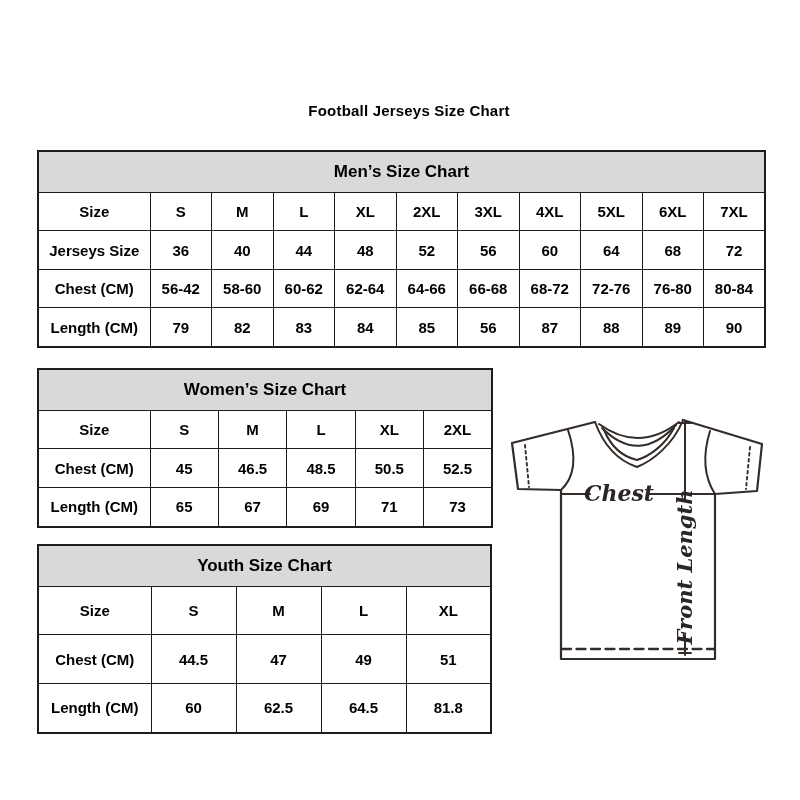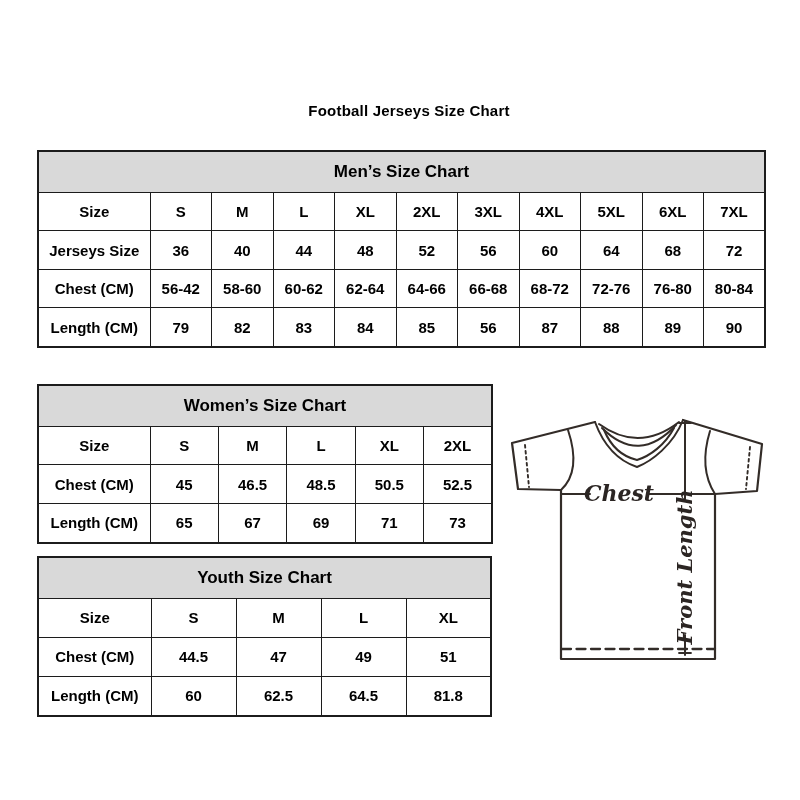--- a/index.html
+++ b/index.html
@@ -8,22 +8,22 @@
     font-family:"Liberation Sans",sans-serif;color:#000;
     -webkit-font-smoothing:antialiased;
   }
   .page-title{
     position:absolute;top:98px;left:16px;width:778px;margin:4px;
     text-align:center;font-size:15px;font-weight:bold;color:#000;
     letter-spacing:0.2px;
   }
   .tbl{position:absolute;}
   .tbl-mens  {left:37px;top:150px;width:729px;height:198px;}
-  .tbl-womens{left:37px;top:384px;width:456px;height:160px;}
-  .tbl-youth {left:37px;top:556px;width:455px;height:161px;}
+  .tbl-womens{left:37px;top:368px;width:456px;height:160px;}
+  .tbl-youth {left:37px;top:544px;width:455px;height:190px;}
   .tbl table{
     border-collapse:collapse;table-layout:fixed;
     width:100%;height:100%;
     border:2px solid #1c1c1c;
   }
   .tbl td{
     border:1px solid #1c1c1c;
     text-align:center;vertical-align:middle;
     font-weight:bold;font-size:15px;padding:0;color:#000;
     overflow:hidden;white-space:nowrap;

